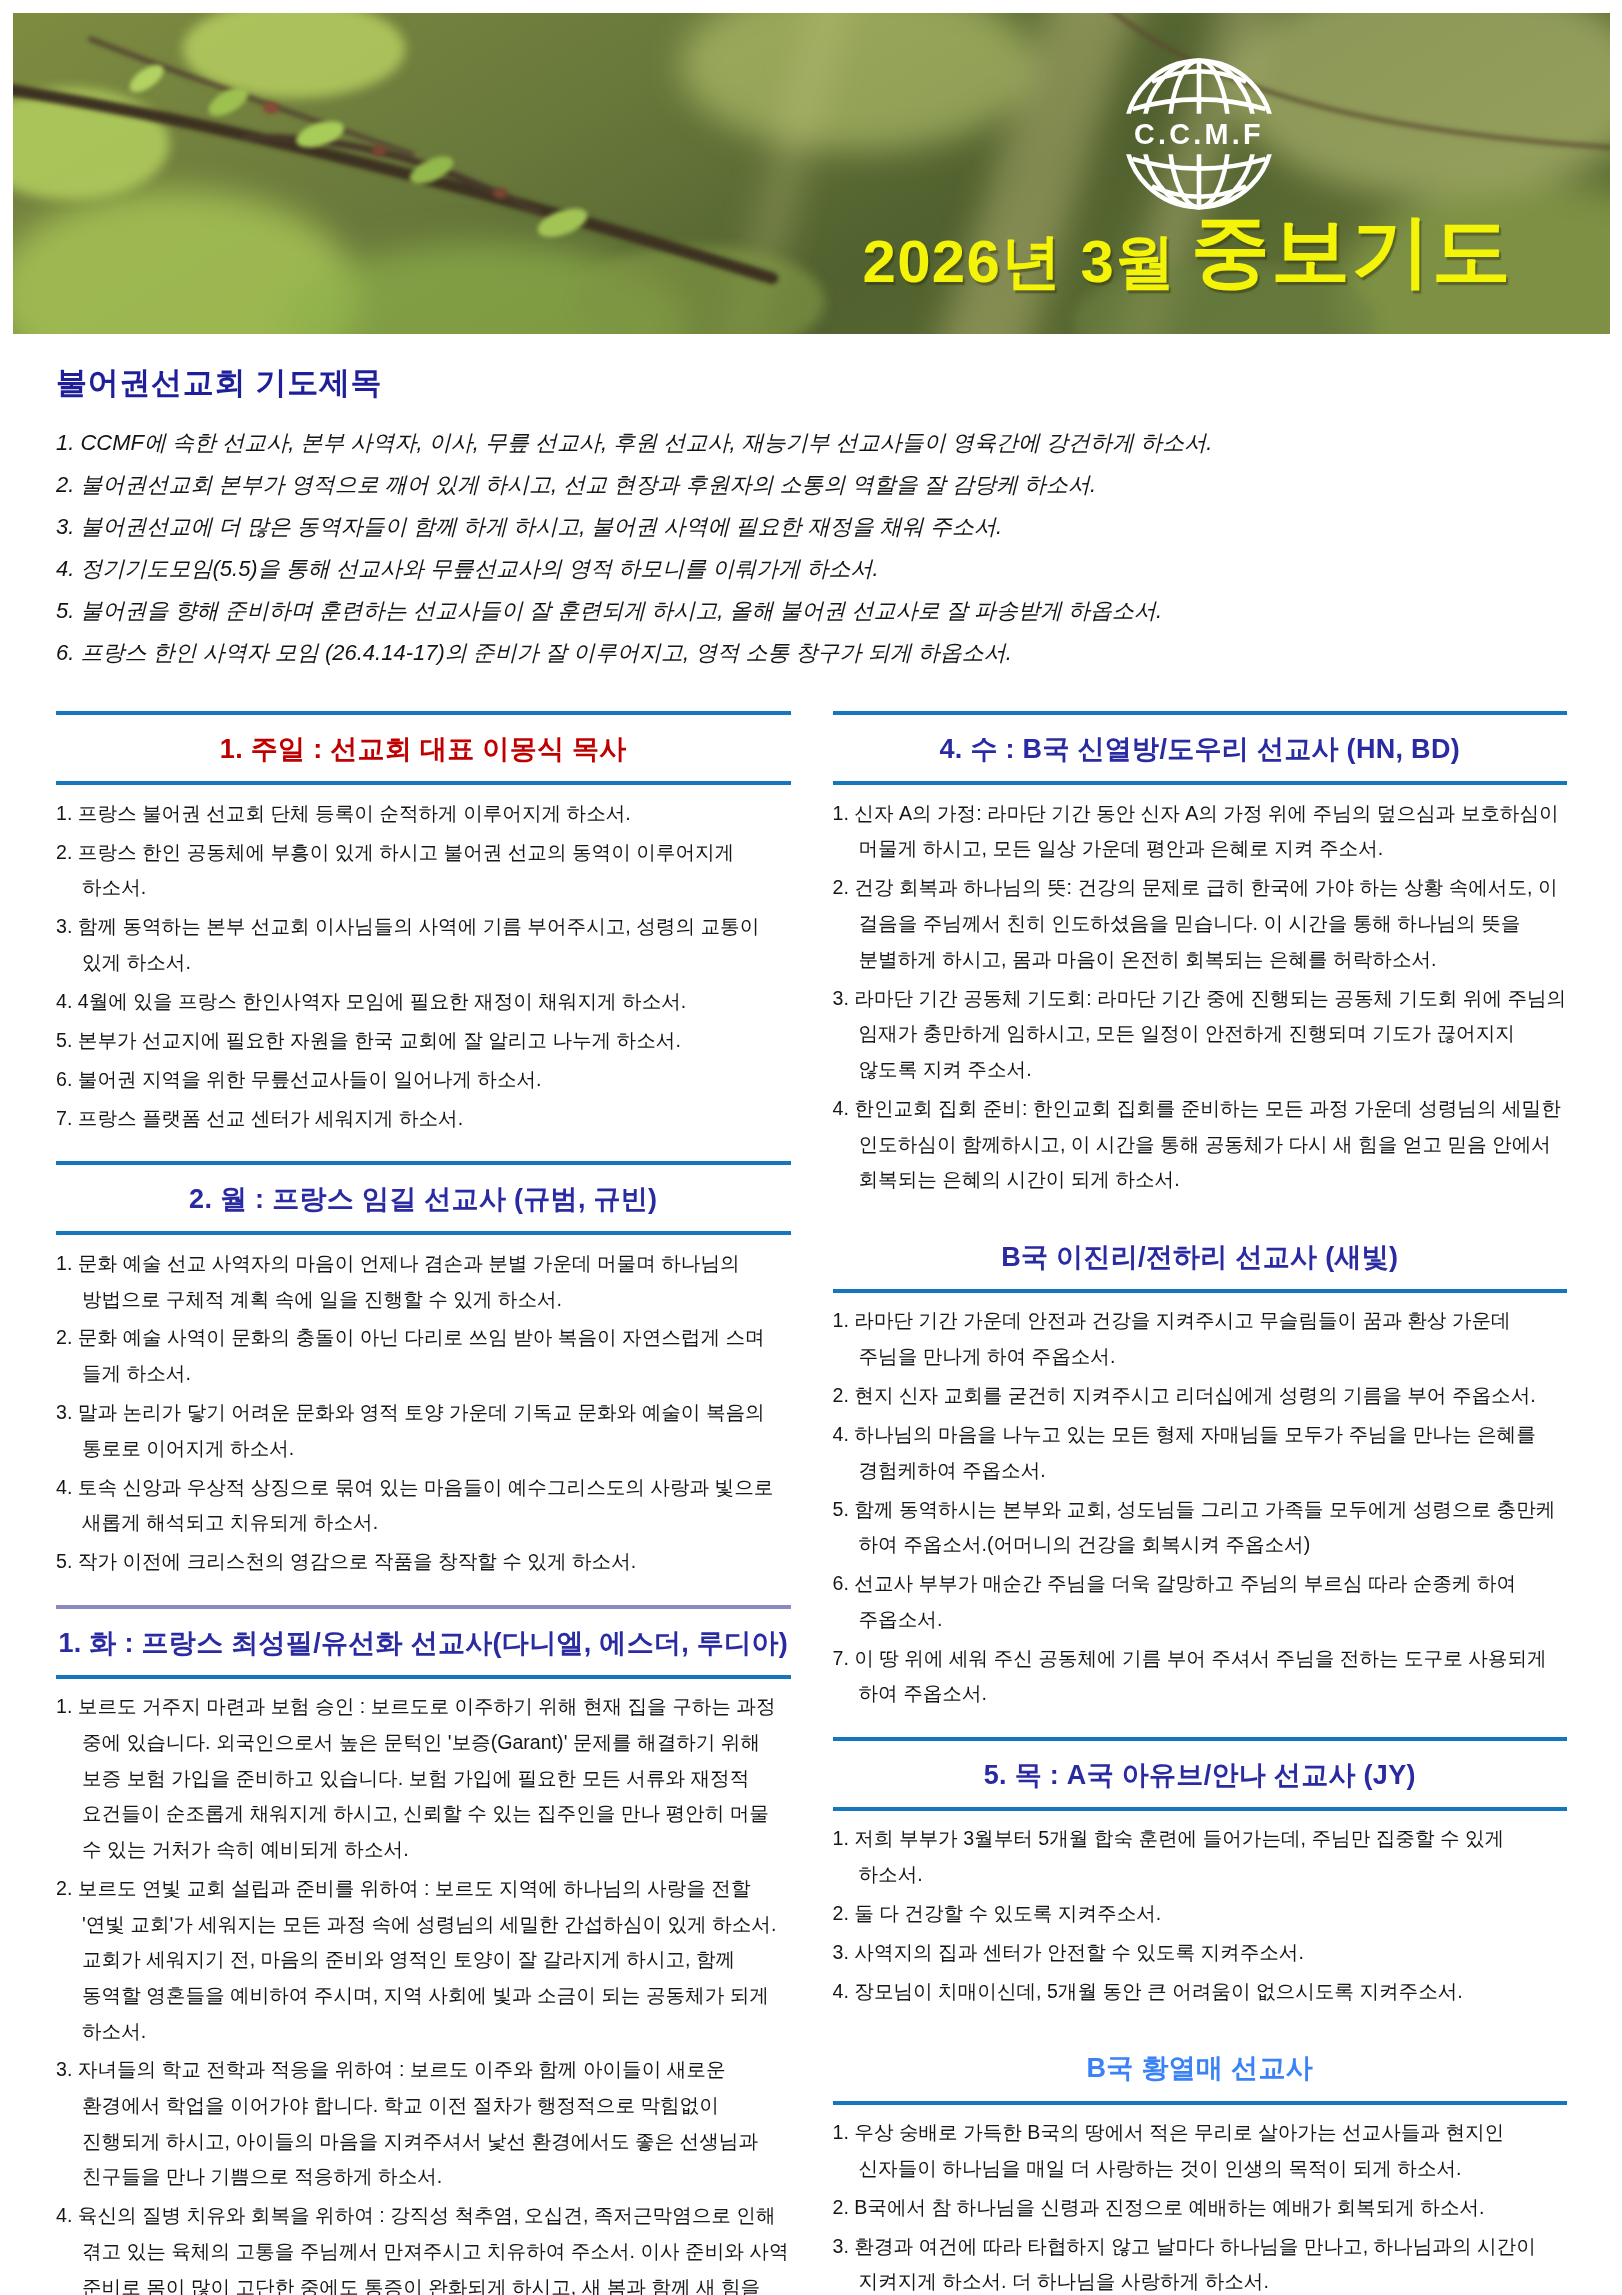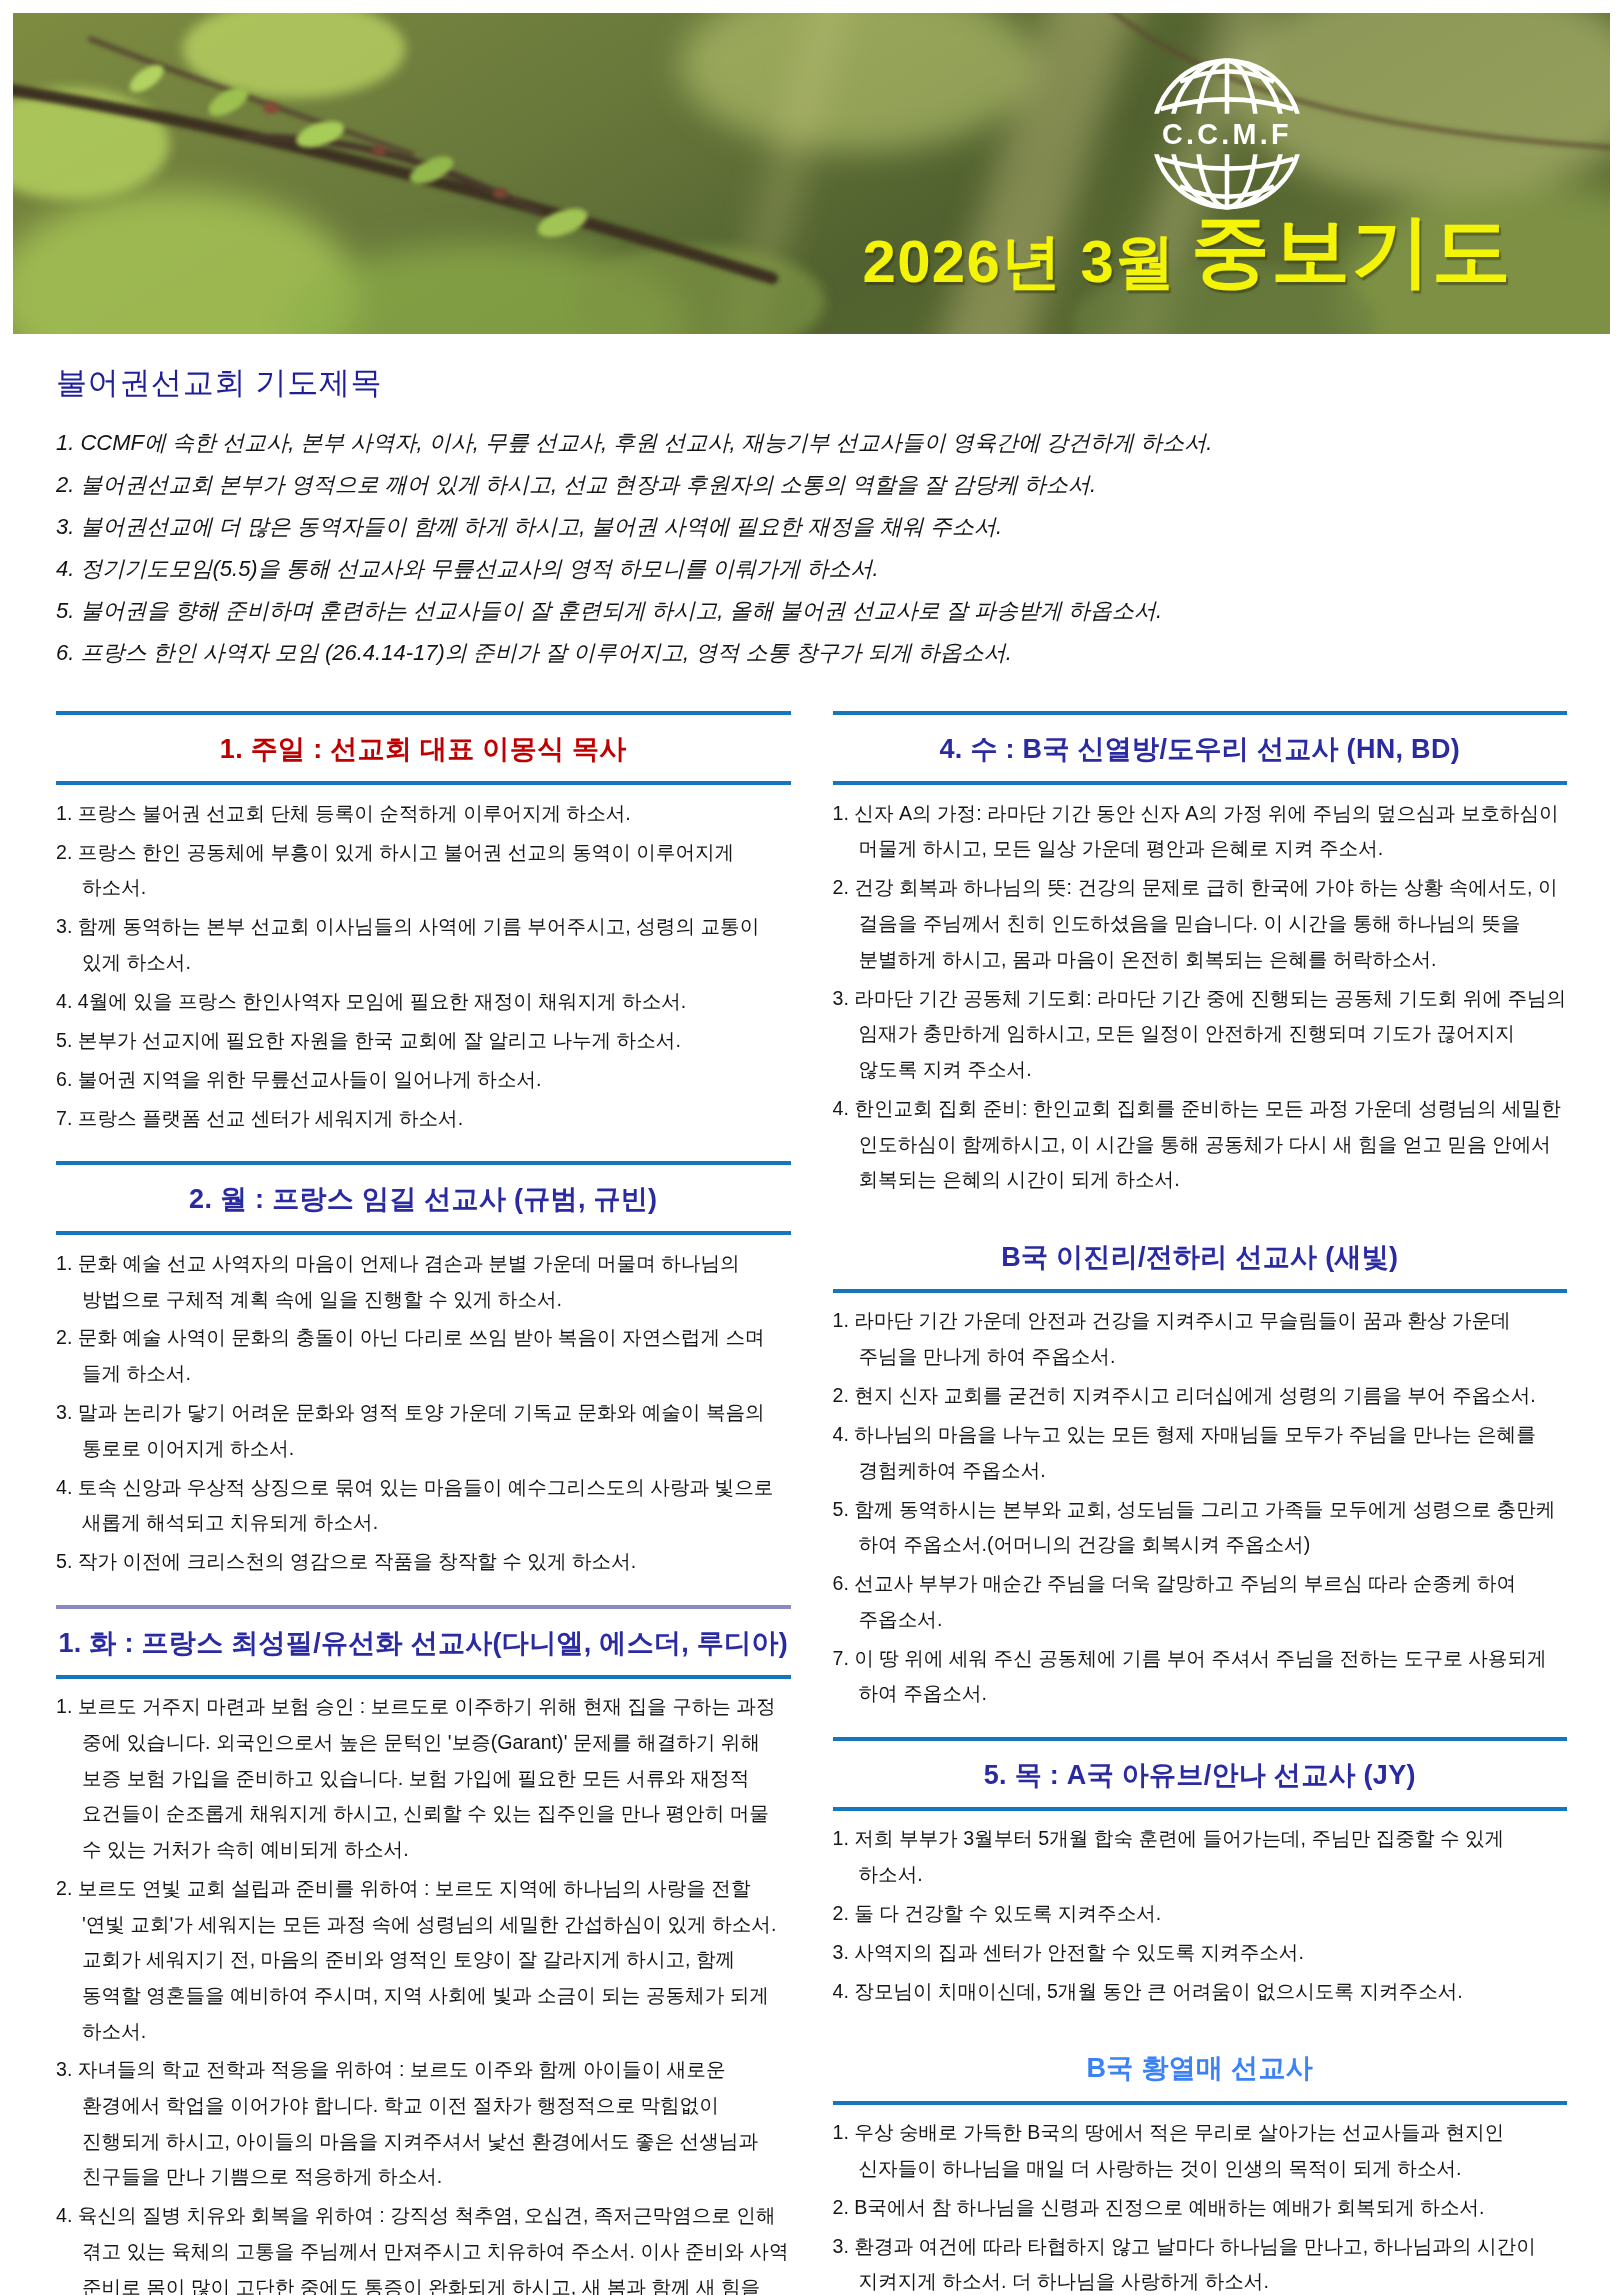--- a/index.html
+++ b/index.html
@@ -9,32 +9,32 @@
     margin: 0 auto;
     position: relative;
     overflow: hidden;
     font-family: "Liberation Sans", "DejaVu Sans", sans-serif;
     box-sizing: border-box;
     padding: 13px 13px 0 13px;
   }
   
   .banner { position: relative; width: 1597px; height: 321px; overflow: hidden; }
   .banner svg.photo { position: absolute; inset: 0; width: 100%; height: 100%; display: block; }
-  .logo-wrap { position: absolute; left: 1116px; top: 23px; width: 196px; height: 196px; }
+  .logo-wrap { position: absolute; left: 1088px; top: 23px; width: 196px; height: 196px; }
   .banner-title {
     position: absolute; right: 98px; bottom: 25px;
     display: flex; align-items: baseline; gap: 14.4px;
     font-weight: 700; letter-spacing: 1.3px; white-space: nowrap;
     text-shadow: 2px 2.6px 1.3px rgba(45,45,8,0.45);
   }
   .banner-title .t-prefix { font-size: 60px; }
   .banner-title .t-main { font-size: 79px; transform: translateY(-3.9px); display: inline-block; }
   
   .intro { padding: 27.5px 43px 0 43px; }
-  .intro-title { margin: 0; font-size: 31px; font-weight: 400; color: #1f1f99; letter-spacing: 0.7px; }
+  .intro-title { margin: 0; font-size: 31px; font-weight: 700; color: #1f1f99; letter-spacing: 0.7px; }
   .intro-items { margin-top: 22px; }
   .intro-item { margin: 0 0 9.2px 0; font-size: 22px; line-height: 1.5; color: #141414; padding-left: 25px; text-indent: -25px; font-style: italic; }
   
   .columns { display: flex; gap: 42px; padding: 0 43px; margin-top: 42px; }
   .col { flex: 1 1 0; min-width: 0; }
   .sec + .sec { margin-top: 25px; }
   .rule { height: 3.9px; background: #1477be; }
   .sec-header {
     margin: 0; text-align: center;
     font-size: 27px; font-weight: 700; color: #2a2aa2;

